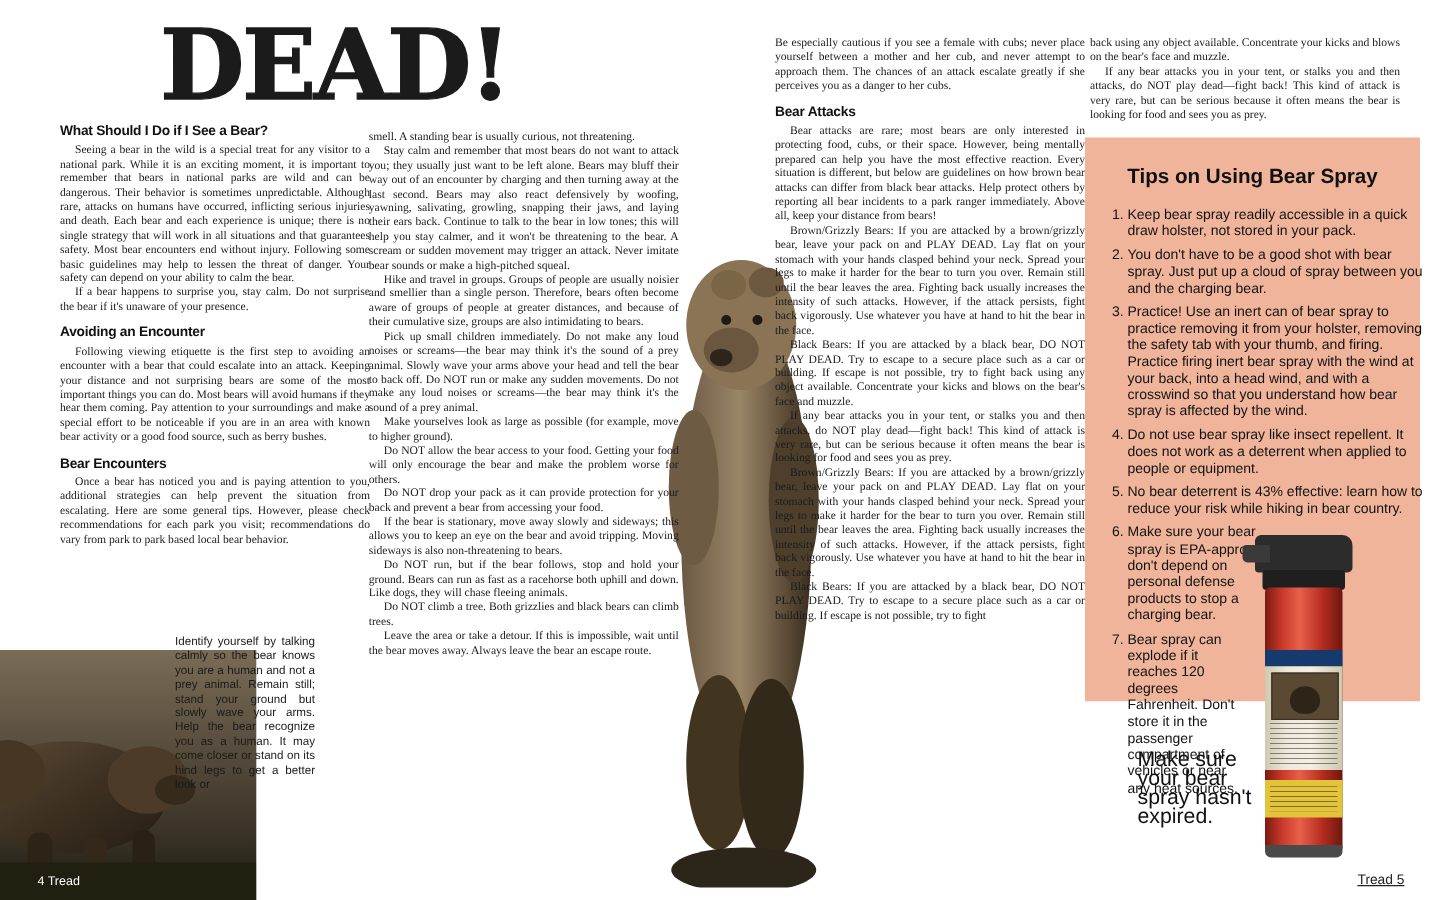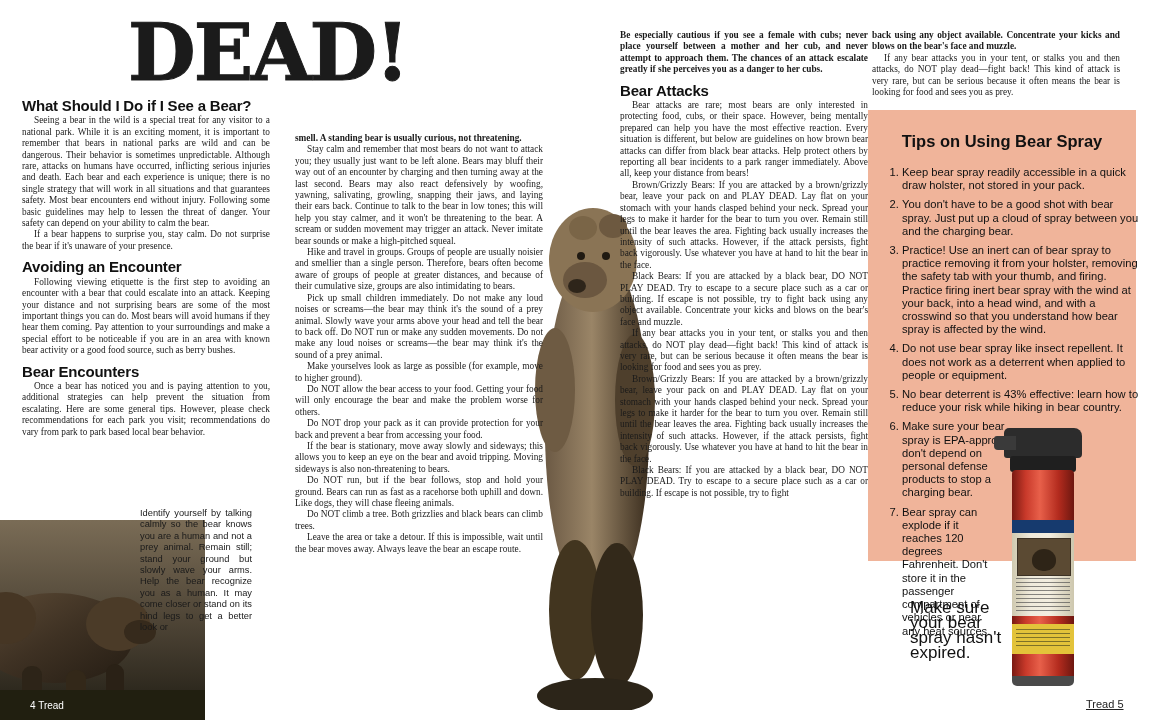--- a/index.html
+++ b/index.html
@@ -40,37 +40,37 @@
     font-family: "Liberation Serif", serif;
     font-size: 9.3px;
     line-height: 11.4px;
     color: #1a1a1a;
     text-align: justify;
   }
   .col p {
     margin: 0 0 0 0;
     text-indent: 12px;
   }
-  .col p.noindent { text-indent: 0; font-weight: bold; }
+  .col p.noindent { text-indent: 0; }
   h2.head {
     font-family: "Liberation Sans", sans-serif;
-    font-size: 15px;
+    font-size: 11px;
     font-weight: bold;
     color: #111111;
     margin: 9px 0 4px 0;
     text-indent: 0;
     text-align: left;
     letter-spacing: -0.2px;
   }
   h2.head.first { margin-top: 0; }
 
   
-  #col1 { left: 22px; top: 100px; width: 248px; }
-  
-  #col2 { left: 295px; top: 105px; width: 248px; margin-top: 28px; }
+  #col1 { left: 48px; top: 100px; width: 248px; }
+  
+  #col2 { left: 295px; top: 105px; width: 248px; }
   
   #col3 { left: 620px; top: 30px; width: 248px; }
   
   #col4 { left: 872px; top: 30px; width: 248px; }
   
 
   
   .tips-panel {
     position: absolute;
     left: 868px;

